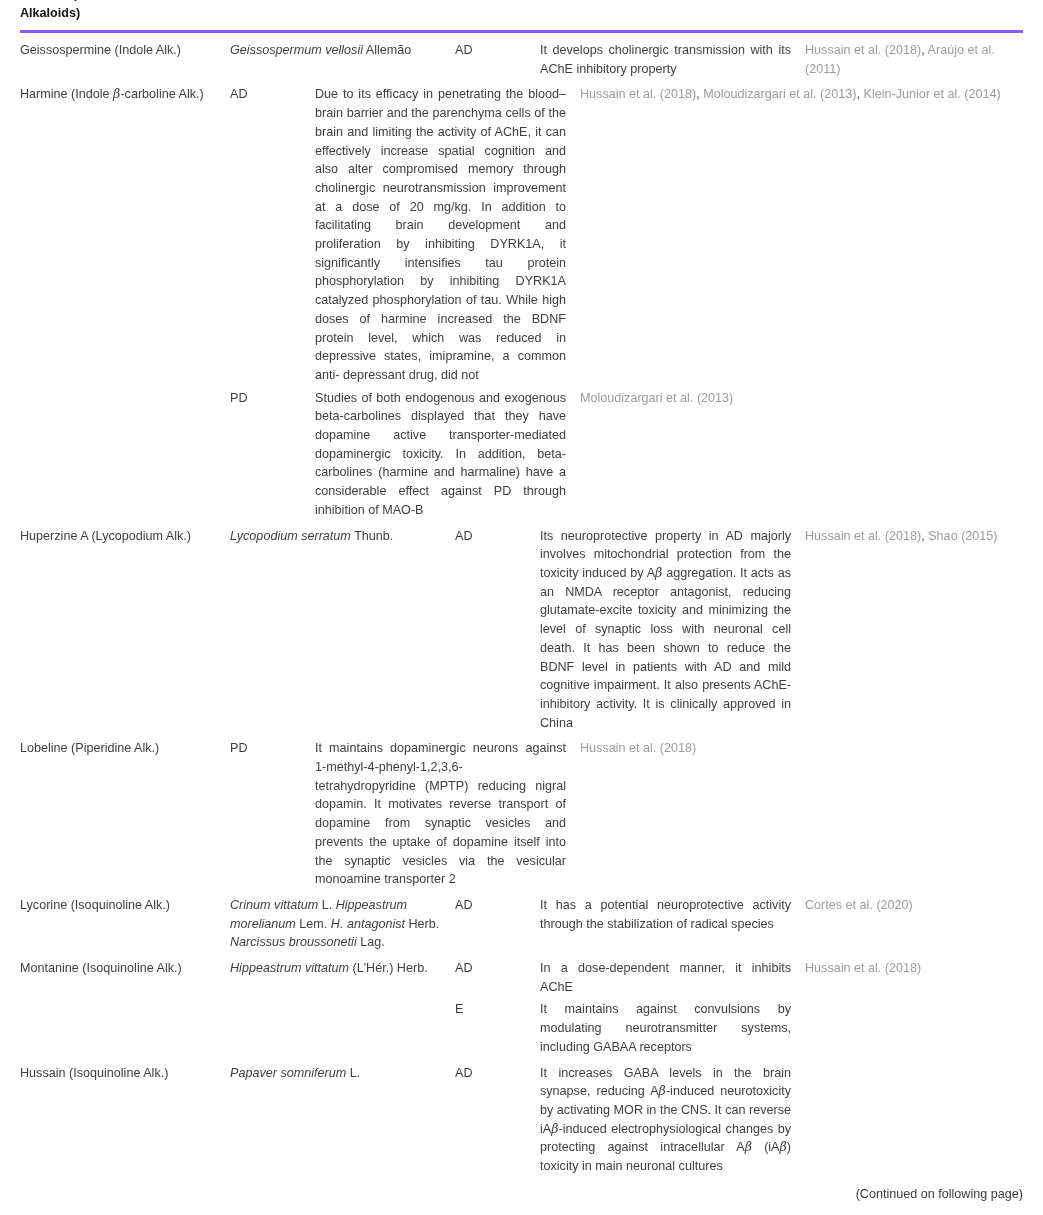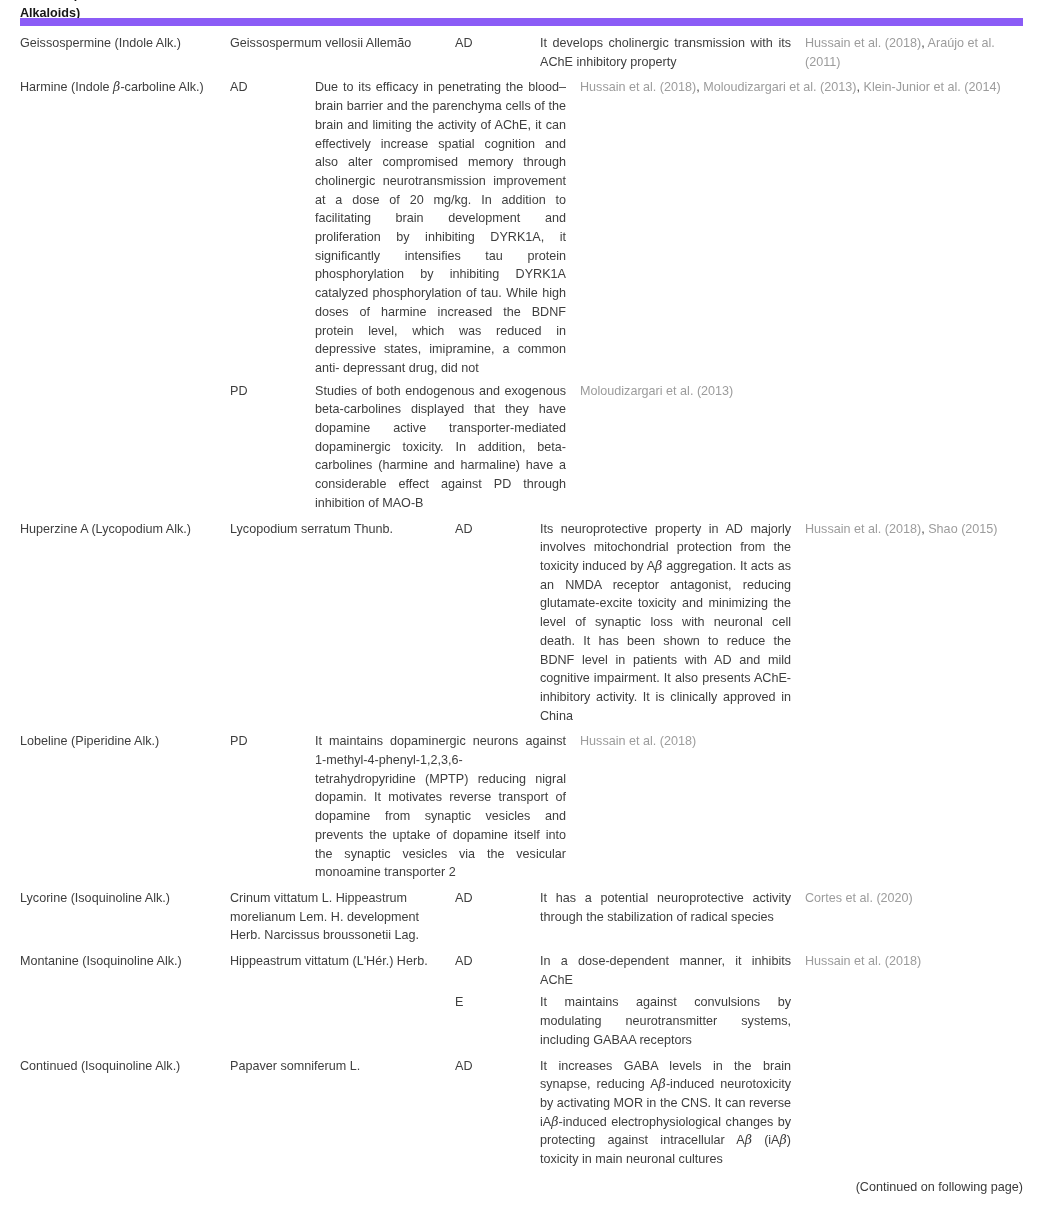--- a/index.html
+++ b/index.html
@@ -5,40 +5,40 @@
   * { margin:0; padding:0; box-sizing:border-box; }
   html,body { background:#ffffff; }
   body {
     width:1043px; height:1215px; overflow:hidden;
     font-family:"Liberation Sans","DejaVu Sans",sans-serif;
     font-size:12.6px; line-height:18.7px; color:#3e3e3e;
     padding:0 20px;
   }
   .table { width:1003px; }
   
-  .header-row { height:26px; overflow:hidden; border-bottom:8px solid #8b5cf6; }
+  .header-row { height:33px; overflow:hidden; border-bottom:3px solid #8b5cf6; }
   .header-inner { display:flex; margin-top:-15px; font-weight:bold; color:#161616; }
   .hc { padding-right:12px; }
   .hc1 { width:210px; }
   .hc2 { width:225px; }
   .hc3 { width:85px; }
   .hc4 { width:265px; }
   .hc5 { flex:1; }
   .tbody { padding-top:1px; }
   .entry-row { display:flex; margin-top:7px; }
   .cell { }
   .col-alkaloid { width:210px; padding-right:12px; }
   .col-plant   { width:225px; padding-right:12px; }
   .segments { flex:1; display:flex; flex-direction:column; }
   .segment { display:flex; }
   .segment + .segment { margin-top:4px; }
   .col-disease { width:85px; }
   .col-mech { width:265px; padding-right:14px; text-align:justify; }
   .col-refs { flex:1; color:#9c9c9c; }
-  .it { }
+  .it { font-style:italic; }
   .beta { font-style:italic; font-family:"DejaVu Serif",serif; }
   .ref { color:#9c9c9c; cursor:pointer; }
   .ref-sep { color:#4a4a4a; }
   .footer-note { text-align:right; margin-top:9px; color:#3a3a3a; }
 </style>
 </head>
 <body>
 
 <div class="table">
 
@@ -98,21 +98,21 @@
         <div class="segments">
           <div class="segment">
             <div class="cell col-disease">PD</div>
             <div class="cell col-mech">It maintains dopaminergic neurons against 1-methyl-4-phenyl-1,2,3,6- tetrahydropyridine (MPTP) reducing nigral dopamin. It motivates reverse transport of dopamine from synaptic vesicles and prevents the uptake of dopamine itself into the synaptic vesicles via the vesicular monoamine transporter 2</div>
             <div class="cell col-refs"><span class="ref">Hussain et al. (2018)</span></div>
           </div>
         </div>
       </div>
       <div class="entry-row">
         <div class="cell col-alkaloid">Lycorine (Isoquinoline Alk.)</div>
-        <div class="cell col-plant"><span class="it">Crinum vittatum</span><span> L. </span><span class="it">Hippeastrum morelianum</span><span> Lem. </span><span class="it">H. development</span><span> Herb. </span><span class="it">Narcissus broussonetii</span><span> Lag.</span></div>
+        <div class="cell col-plant"><span class="it">Crinum vittatum</span><span> L. </span><span class="it">Hippeastrum morelianum</span><span> Lem. </span><span class="it">H. antagonist</span><span> Herb. </span><span class="it">Narcissus broussonetii</span><span> Lag.</span></div>
         <div class="segments">
           <div class="segment">
             <div class="cell col-disease">AD</div>
             <div class="cell col-mech">It has a potential neuroprotective activity through the stabilization of radical species</div>
             <div class="cell col-refs"><span class="ref">Cortes et al. (2020)</span></div>
           </div>
         </div>
       </div>
       <div class="entry-row">
         <div class="cell col-alkaloid">Montanine (Isoquinoline Alk.)</div>
@@ -124,21 +124,21 @@
             <div class="cell col-refs"><span class="ref">Hussain et al. (2018)</span></div>
           </div>
           <div class="segment">
             <div class="cell col-disease">E</div>
             <div class="cell col-mech">It maintains against convulsions by modulating neurotransmitter systems, including GABAA receptors</div>
             <div class="cell col-refs"></div>
           </div>
         </div>
       </div>
       <div class="entry-row">
-        <div class="cell col-alkaloid">Continued (Isoquinoline Alk.)</div>
+        <div class="cell col-alkaloid">Hussain (Isoquinoline Alk.)</div>
         <div class="cell col-plant"><span class="it">Papaver somniferum</span><span> L.</span></div>
         <div class="segments">
           <div class="segment">
             <div class="cell col-disease">AD</div>
             <div class="cell col-mech">It increases GABA levels in the brain synapse, reducing A<span class="beta">β</span>-induced neurotoxicity by activating MOR in the CNS. It can reverse iA<span class="beta">β</span>-induced electrophysiological changes by protecting against intracellular A<span class="beta">β</span> (iA<span class="beta">β</span>) toxicity in main neuronal cultures</div>
           </div>
         </div>
       </div>
     </div>
 

